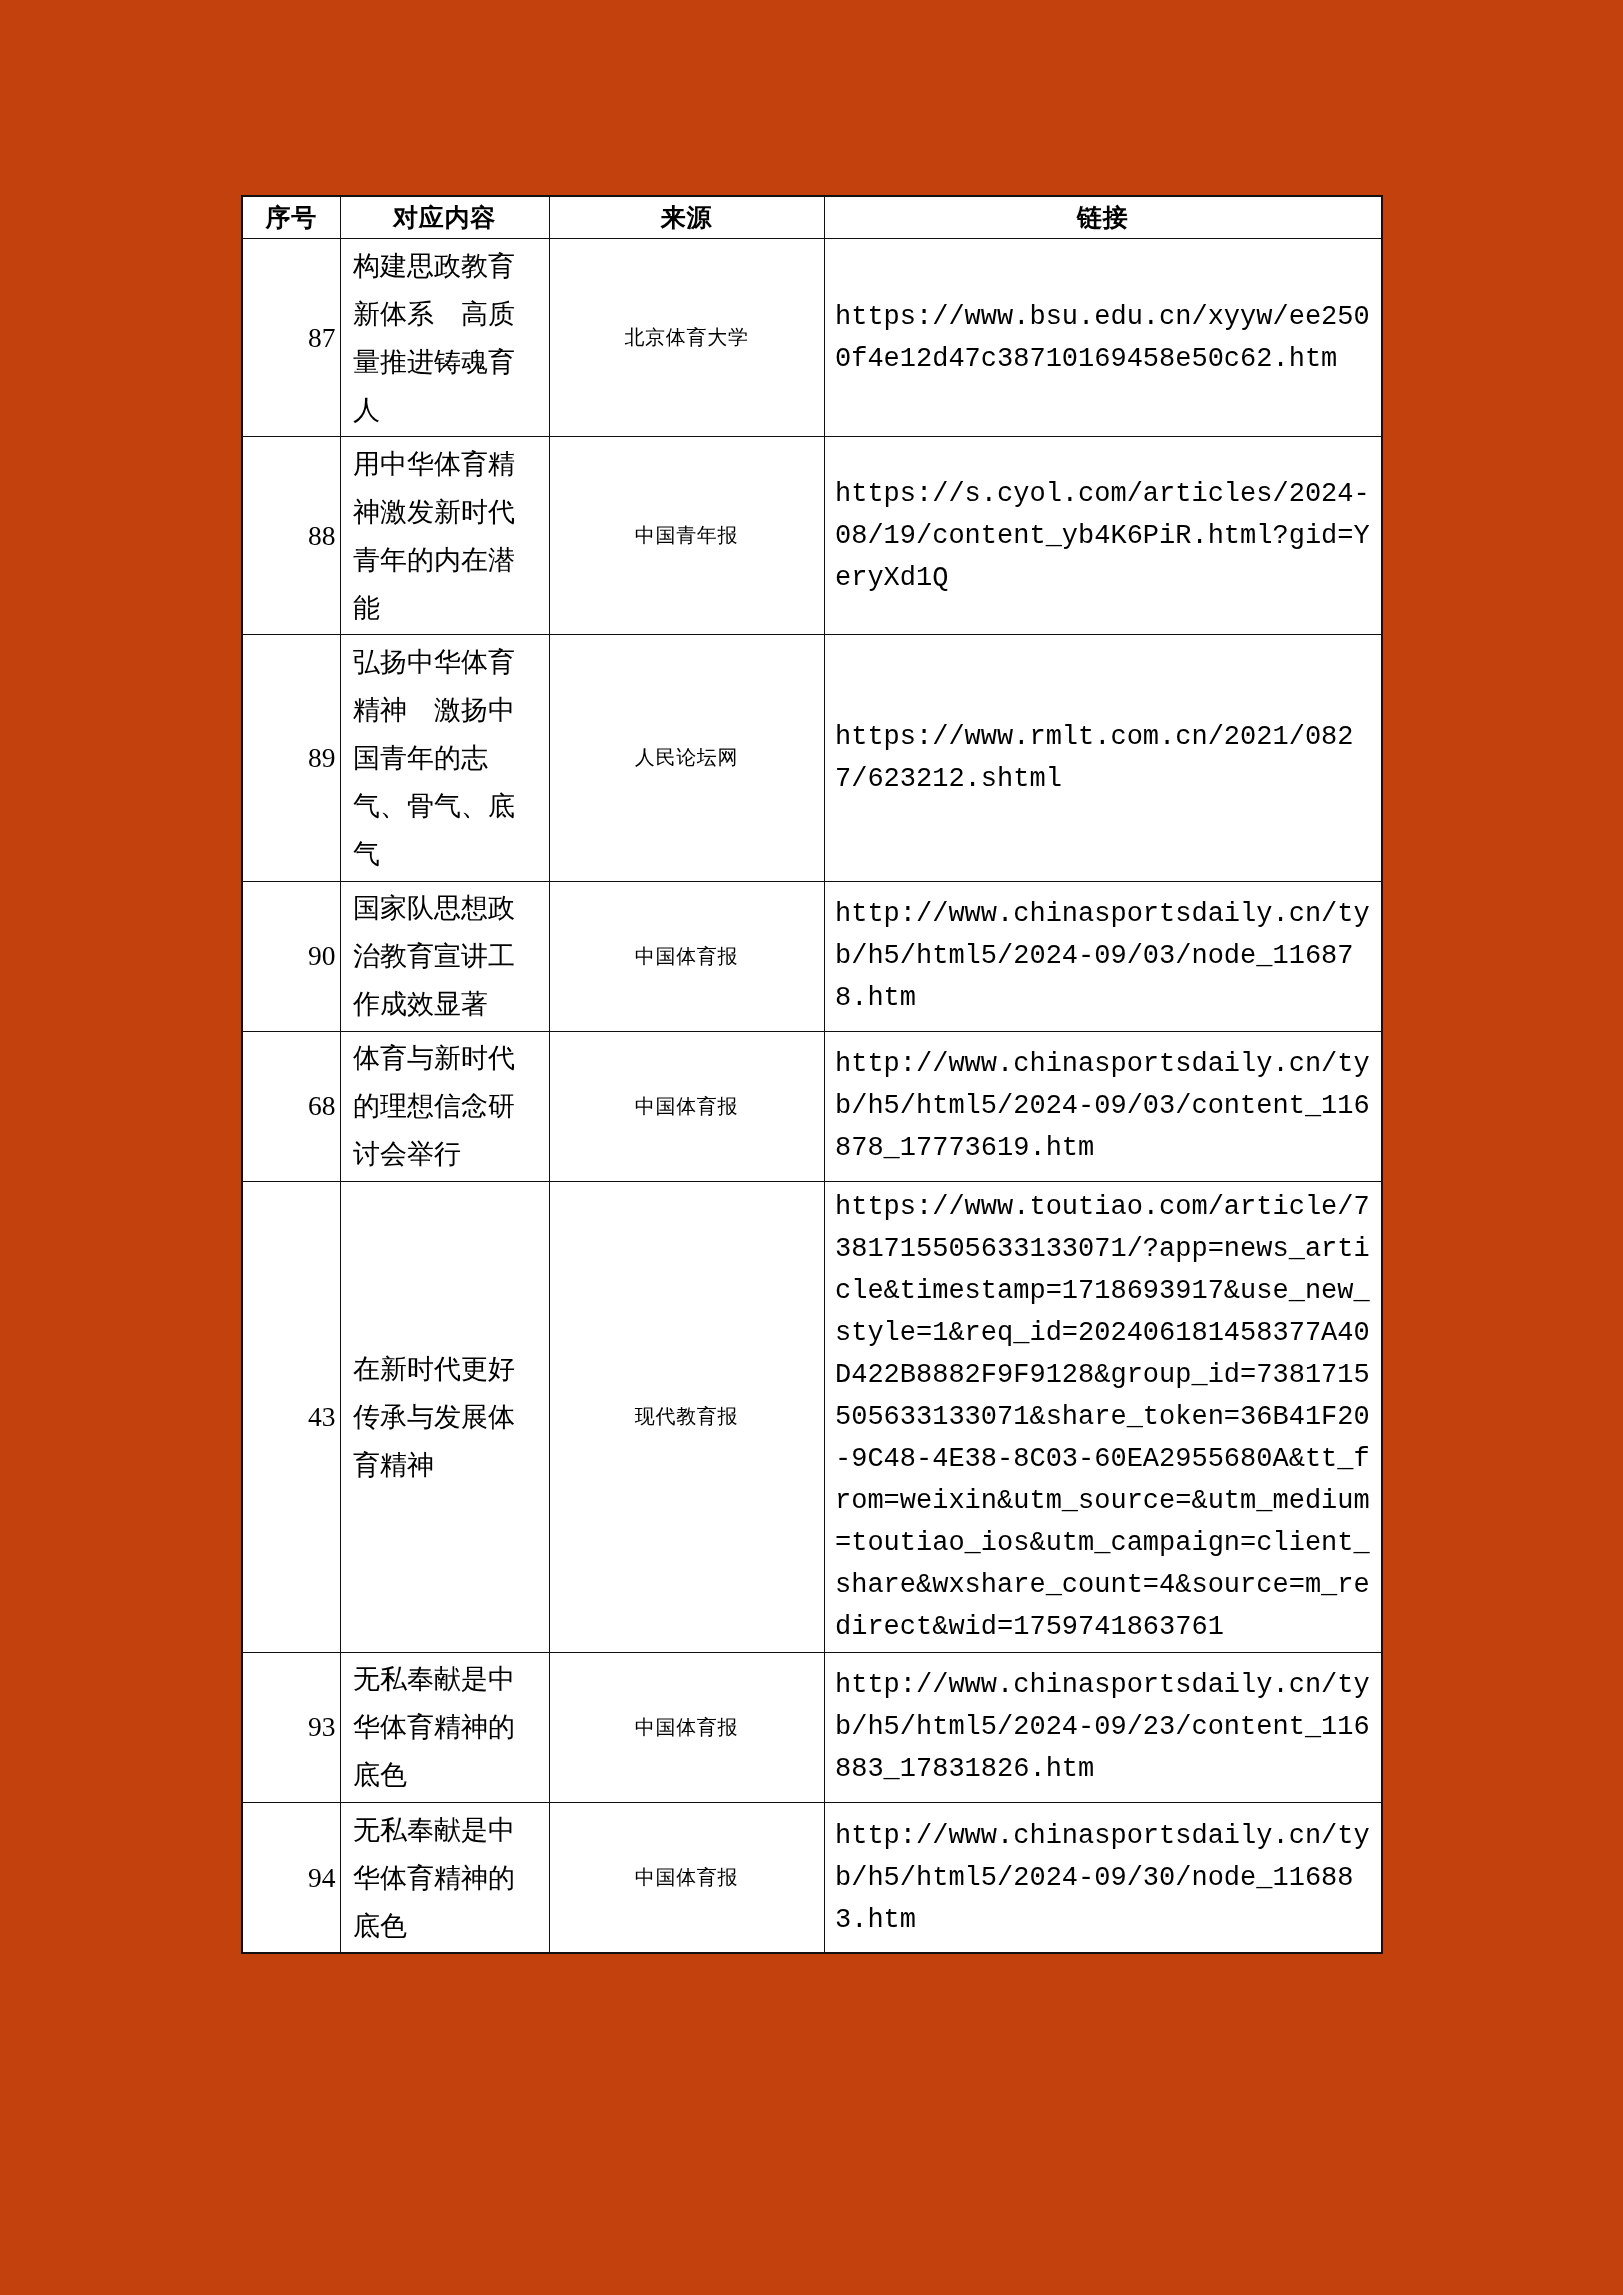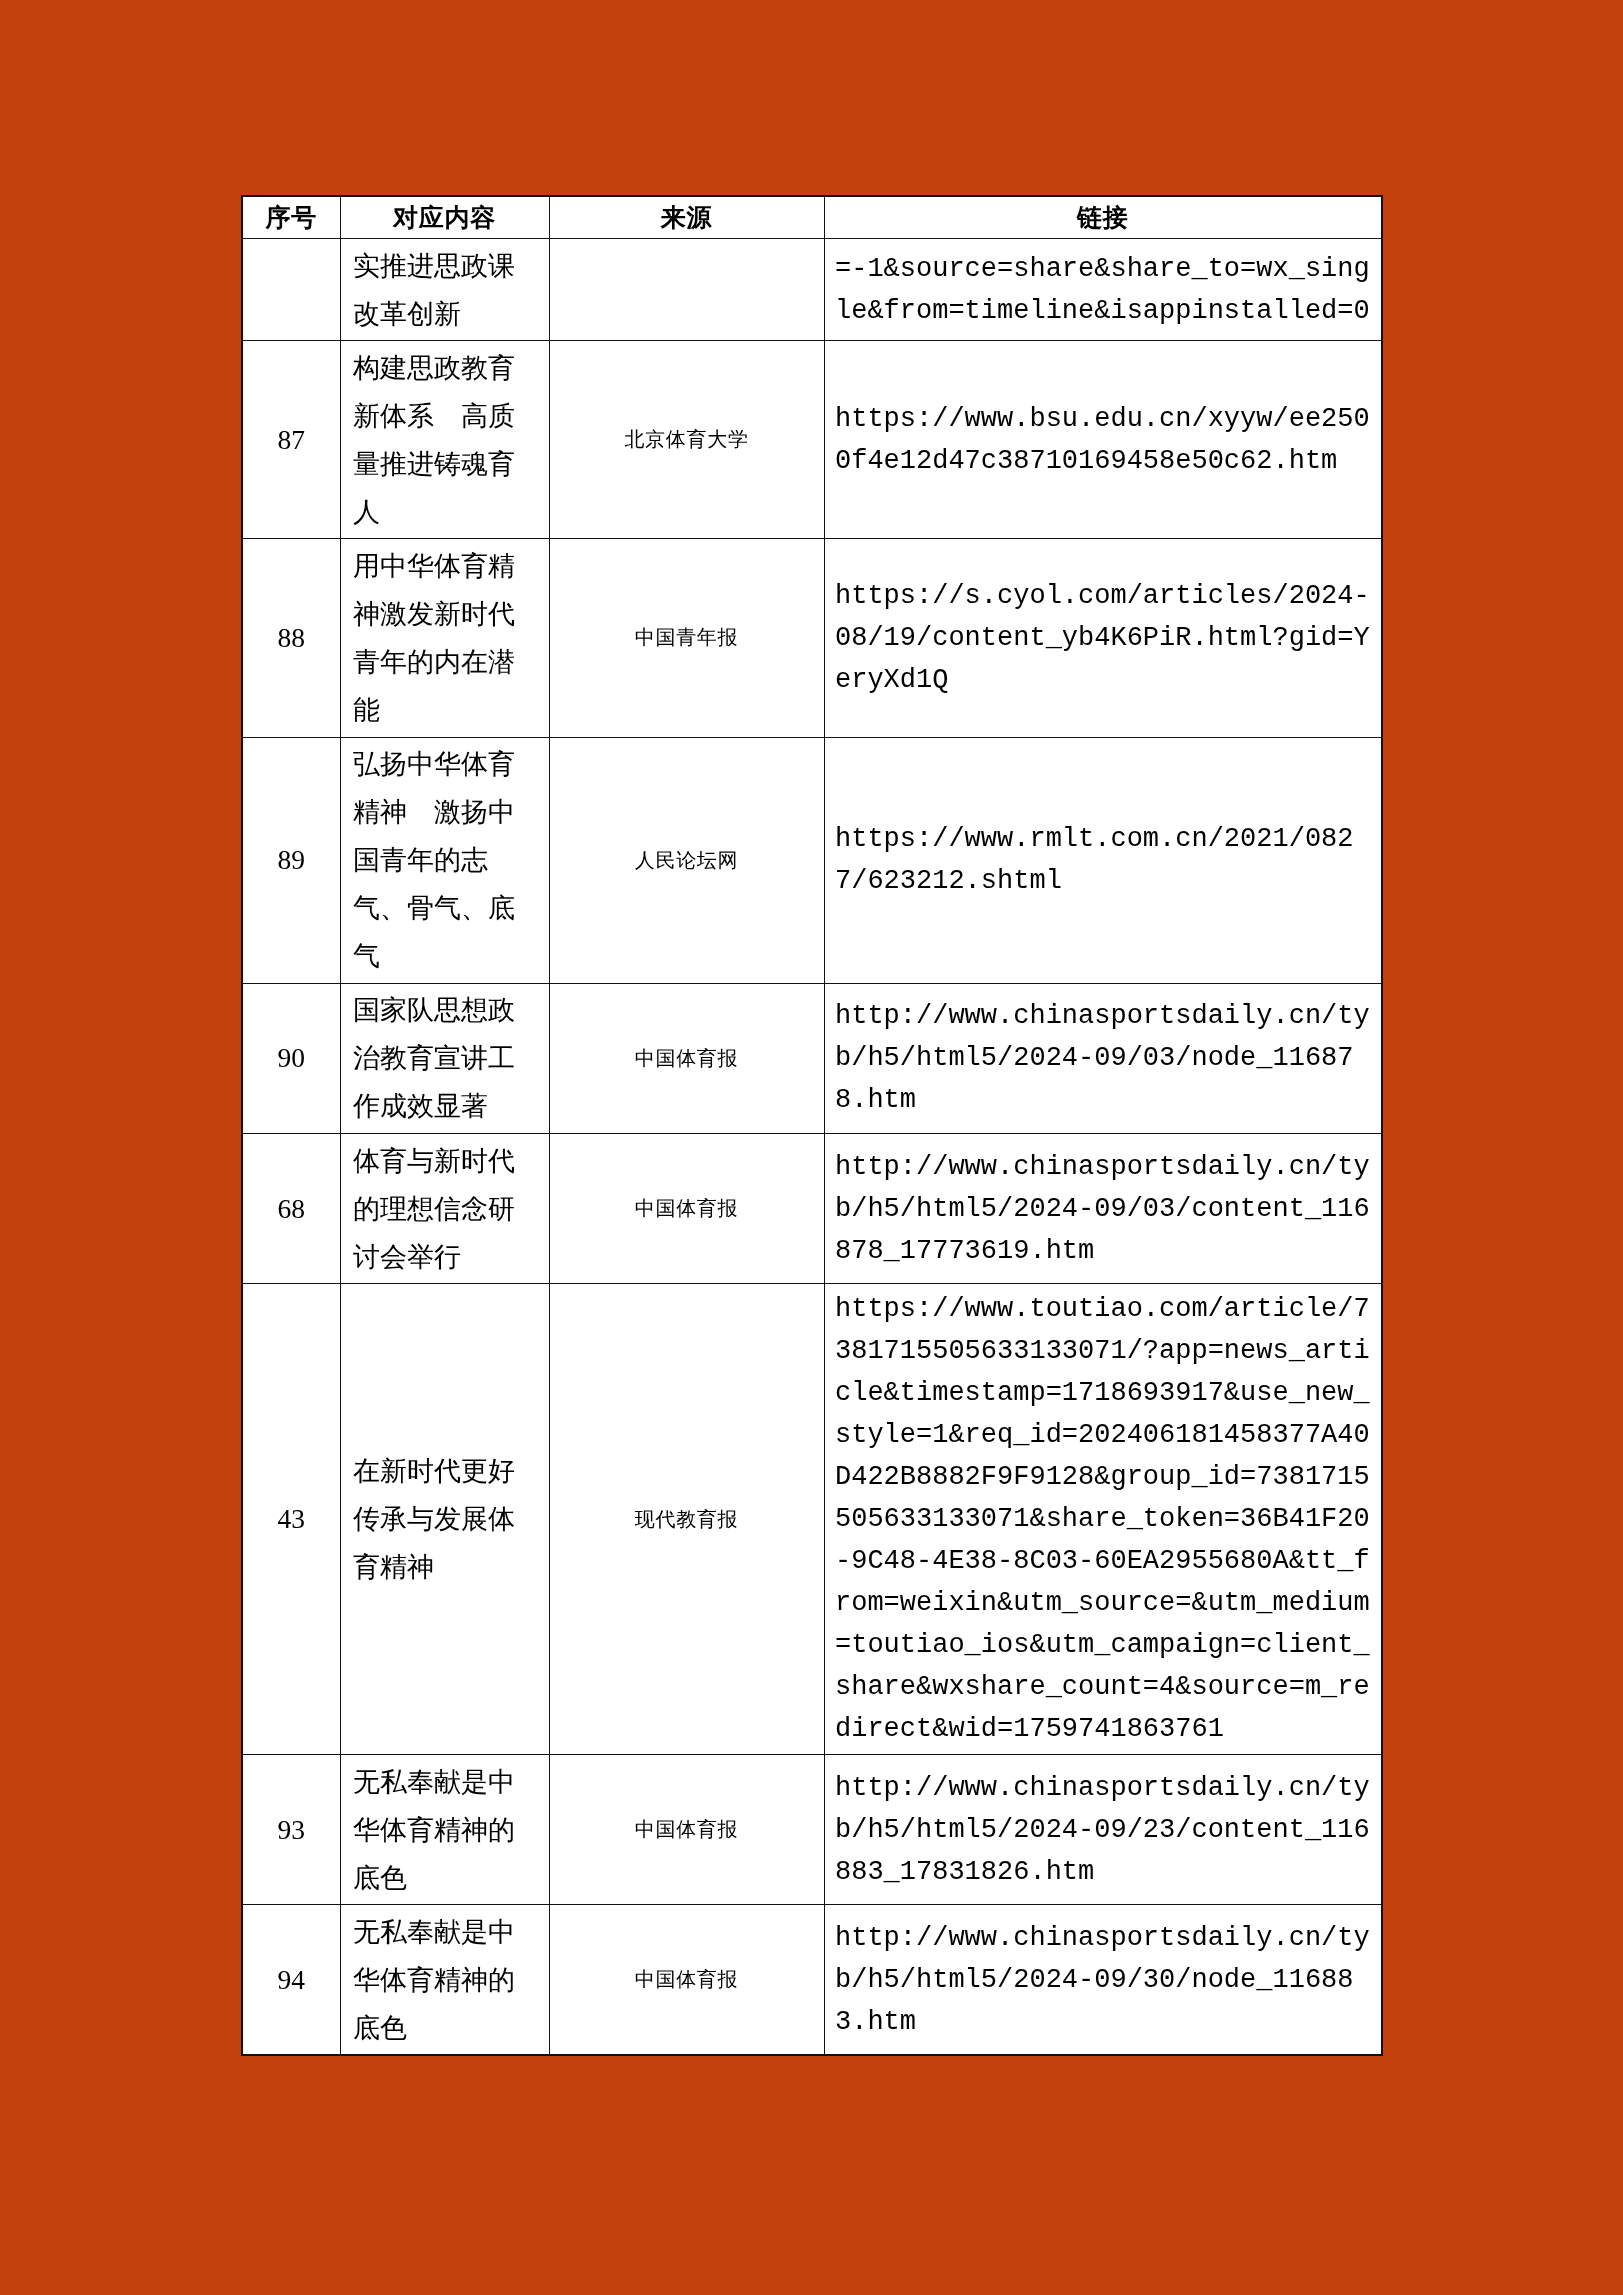--- a/index.html
+++ b/index.html
@@ -48,21 +48,21 @@
     font-size: 25px;
     font-weight: bold;
     text-align: center;
     height: 41px;
     line-height: 41px;
     padding: 0 3.9px;
     letter-spacing: 0.7px;
   }
   td.cell-num {
     font-size: 27.5px;
-    text-align: center;
+    text-align: right;
     padding: 2.6px 3.9px;
   }
   td.cell-content {
     font-size: 27px;
     line-height: 48px;
     text-align: left;
     padding: 2.6px 12.4px;
     word-break: normal;
     line-break: auto;
   }
@@ -94,26 +94,20 @@
     </colgroup>
     <thead>
       <tr>
         <th class="hdr">序号</th>
         <th class="hdr">对应内容</th>
         <th class="hdr">来源</th>
         <th class="hdr">链接</th>
       </tr>
     </thead>
     <tbody id="table-body">
-        <tr>
-          <td class="cell-num"></td>
-          <td class="cell-content">实推进思政课改革创新</td>
-          <td class="cell-source"></td>
-          <td class="cell-link">=-1&amp;source=share&amp;share_to=wx_single&amp;from=timeline&amp;isappinstalled=0</td>
-        </tr>
         <tr>
           <td class="cell-num">87</td>
           <td class="cell-content">构建思政教育新体系　高质量推进铸魂育人</td>
           <td class="cell-source">北京体育大学</td>
           <td class="cell-link">https://www.bsu.edu.cn/xyyw/ee2500f4e12d47c38710169458e50c62.htm</td>
         </tr>
         <tr>
           <td class="cell-num">88</td>
           <td class="cell-content">用中华体育精神激发新时代青年的内在潜能</td>
           <td class="cell-source">中国青年报</td>

